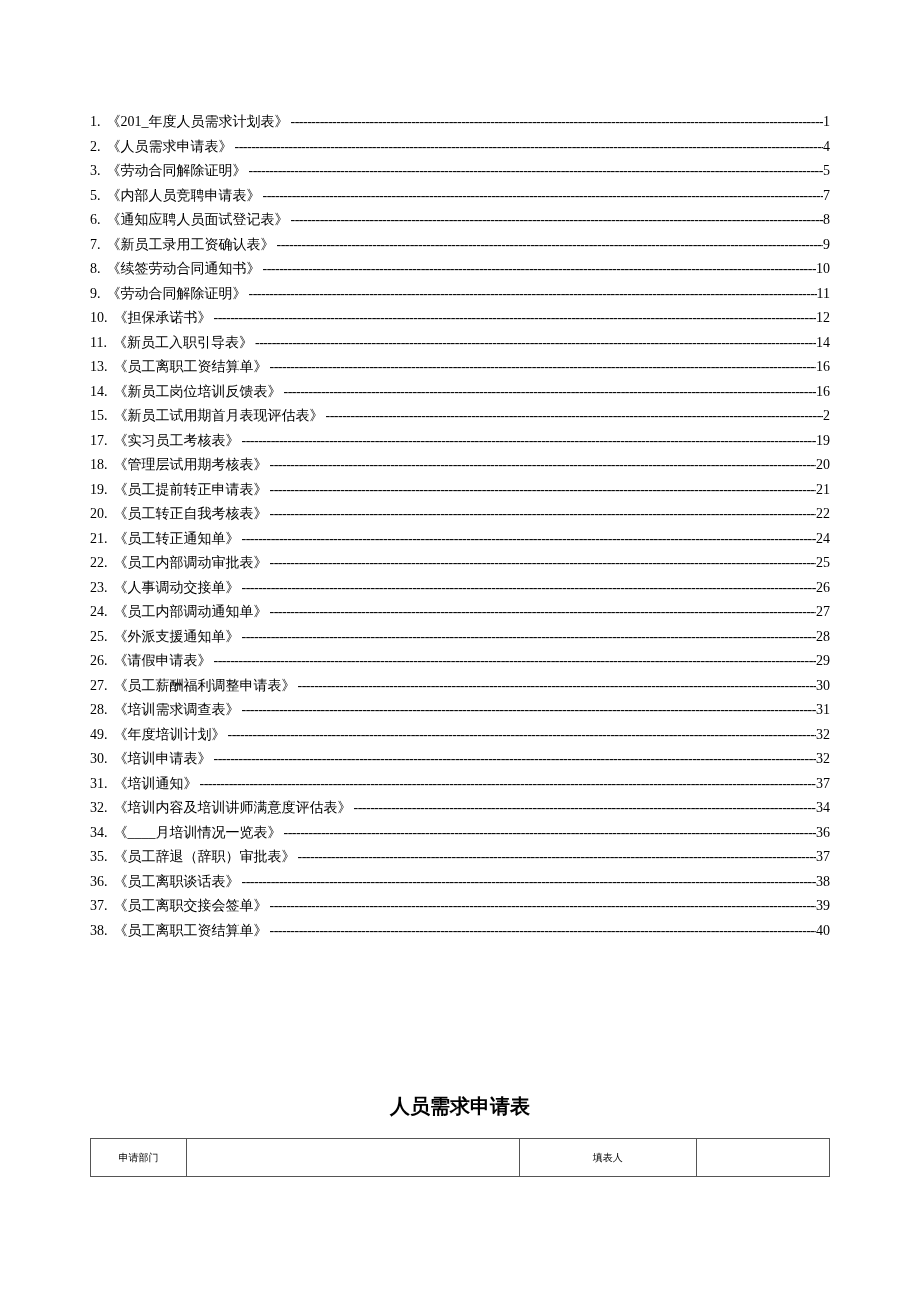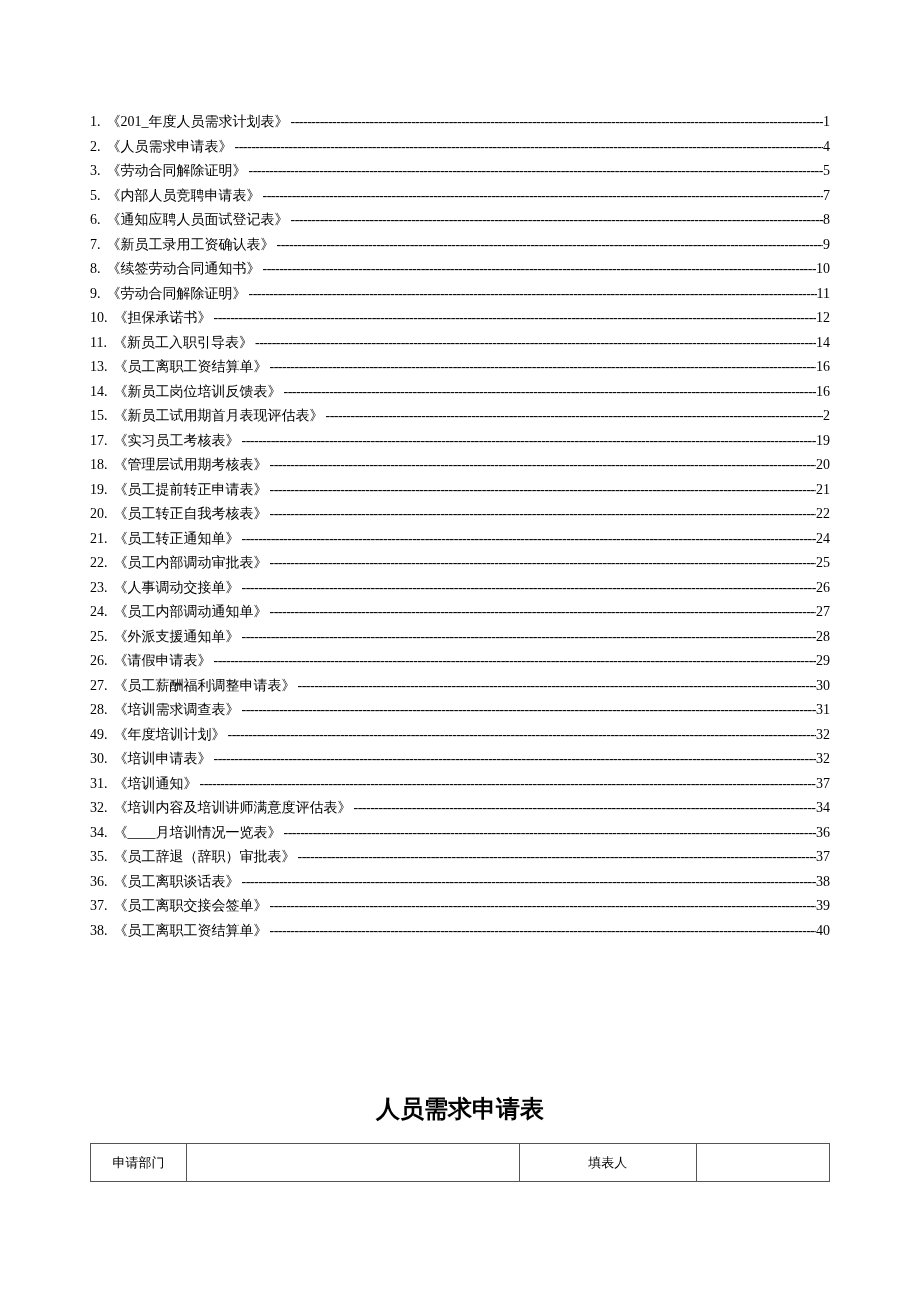--- a/index.html
+++ b/index.html
@@ -39,36 +39,36 @@
       color: #000;
     }
     .toc-fill::before {
       content: "--------------------------------------------------------------------------------------------------------------------------------------------------------------------------";
     }
     .toc-page {
       flex-shrink: 0;
     }
     .section-title {
       text-align: center;
-      font-size: 24px;
+      font-size: 20px;
       font-weight: bold;
       font-family: "SimHei", "黑体", sans-serif;
       margin-top: 150px;
       margin-bottom: 18px;
     }
     .form-table {
       width: 100%;
       border-collapse: collapse;
       table-layout: fixed;
     }
     .form-table td {
       border: 1px solid #555;
       height: 38px;
       text-align: center;
-      font-size: 13px;
+      font-size: 10px;
       vertical-align: middle;
     }
     .form-table .label-cell-1 {
       width: 13%;
     }
     .form-table .value-cell-1 {
       width: 45%;
     }
     .form-table .label-cell-2 {
       width: 24%;

